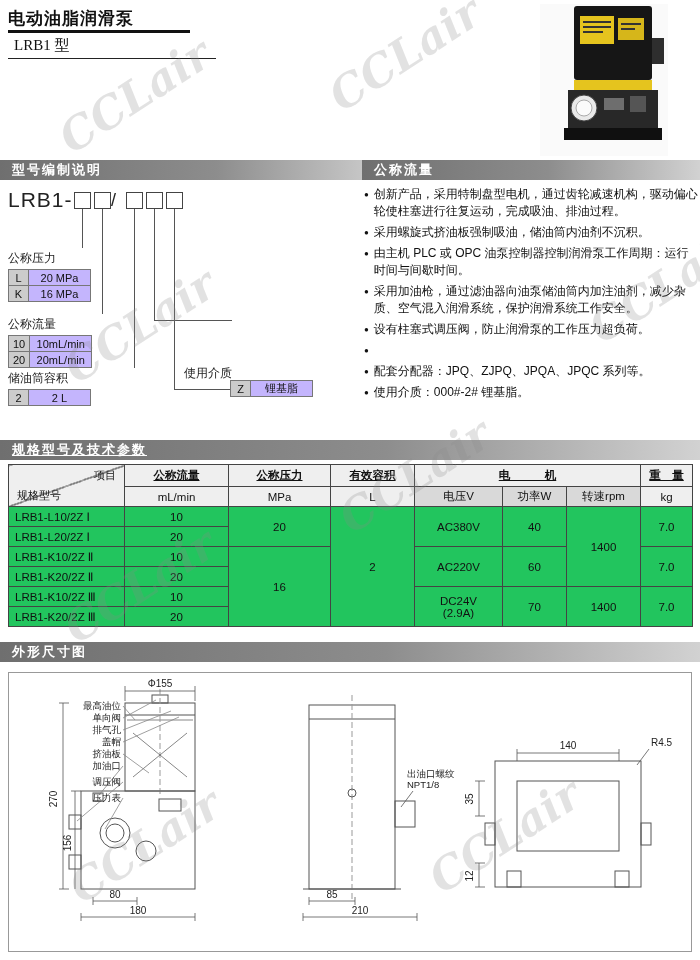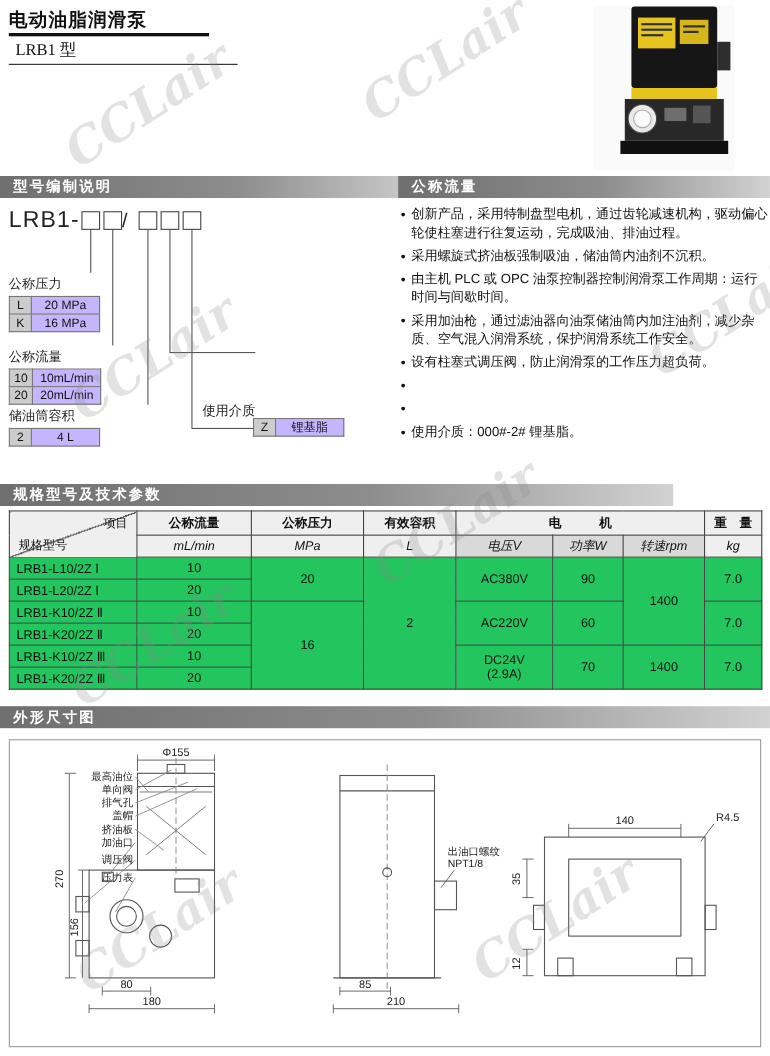--- a/index.html
+++ b/index.html
@@ -21,21 +21,21 @@
   .subtitle-rule { position:absolute; left:8px; top:58px; width:208px; height:1px; background:#222; }
   .photo { position:absolute; left:540px; top:4px; width:128px; height:152px; }
   
   .bar {
     position:absolute; height:20px; line-height:20px; color:#fff; font-size:13px; font-weight:bold;
     padding-left:12px; letter-spacing:2px;
     background:linear-gradient(90deg,#6f6f6f 0%,#8d8d8d 55%,#d2d2d2 100%);
   }
   .bar-model { left:0; top:160px; width:394px; }
   .bar-feat  { left:362px; top:160px; width:338px; }
-  .bar-specs { left:0; top:440px; width:612px; }
+  .bar-specs { left:0; top:440px; width:700px;text-decoration:underline; }
   .bar-dims  { left:0; top:642px; width:700px; }
   
   .model-diagram { position:absolute; left:8px; top:188px; width:346px; height:248px; font-size:12px; }
   .md-prefix { position:absolute; left:0; top:0; font-size:21px; letter-spacing:1px; color:#222; }
   .md-slash { position:absolute; left:103px; top:2px; font-size:18px; color:#222; }
   .md-box { position:absolute; top:4px; width:17px; height:17px; border:1.5px solid #444; background:#fff; }
   .md-line { position:absolute; background:#555; }
   .md-group { position:absolute; }
   .g-label { font-size:12px; color:#222; margin-bottom:2px; white-space:nowrap; }
   .g-label-offset { position:absolute; left:-46px; top:-15px; }
@@ -46,21 +46,21 @@
   
   .features { position:absolute; left:364px; top:186px; width:334px; }
   .feat { display:flex; gap:5px; margin-bottom:4px; font-size:12px; line-height:1.42; }
   .feat .b { font-size:8px; line-height:17px; flex:0 0 auto; }
   
   .specs {
     position:absolute; left:8px; top:464px; width:684px; border-collapse:collapse;
     table-layout:fixed; font-size:11.5px;
   }
   .specs td { border:1px solid #444; text-align:center; padding:1px 2px; background:#22c55e; }
-  .specs tr.h1 { height:22px; } .specs tr.h2 { height:20px;font-style:italic; } .specs tr.bd { height:20px; }
+  .specs tr.h1 { height:22px;text-decoration:underline; } .specs tr.h2 { height:20px; } .specs tr.bd { height:20px; }
   .specs .hd  { background:#efefef; font-weight:bold; }
   .specs .hd2 { background:#efefef; }
   .specs .hdm { background:#d9d9d9; }
   .specs .mdl { text-align:left; padding-left:6px; }
   .specs .corner { position:relative; padding:0;
     background-color:#efefef;
     background-image:linear-gradient(to bottom right, transparent calc(50% - 0.6px), #555 calc(50% - 0.6px), #555 calc(50% + 0.6px), transparent calc(50% + 0.6px));
   }
   .corner .ct { position:absolute; top:3px; right:8px; font-size:11px; }
   .corner .cb { position:absolute; bottom:3px; left:8px; font-size:11px; }
@@ -153,21 +153,21 @@
       </tbody>
         </table>
     </div>
 
     <div class="md-group" style="left:0;top:182px">
       <div class="g-label">储油筒容积</div>
       <table class="mt">
         <tbody>
             <tr>
               <td class="c">2</td>
-              <td class="v">4 L</td>
+              <td class="v">2 L</td>
             </tr>
       </tbody>
         </table>
     </div>
 
 
     <div class="md-group" style="left:222px;top:192px">
       <div class="g-label g-label-offset">使用介质</div>
       <table class="mt">
         <tbody>
@@ -199,20 +199,21 @@
       </div>
     <div class="feat">
         <span class="b">●</span>
         <span>设有柱塞式调压阀，防止润滑泵的工作压力超负荷。</span>
       </div>
     <div class="feat">
         <span class="b">●</span>
       </div>
     <div class="feat">
         <span class="b">●</span>
+        <span>配套分配器：JPQ、ZJPQ、JPQA、JPQC 系列等。</span>
       </div>
     <div class="feat">
         <span class="b">●</span>
         <span>使用介质：000#-2# 锂基脂。</span>
       </div>
   </div>
 
   <div class="bar bar-specs"><span>规格型号及技术参数</span></div>
 
   <table class="specs">
@@ -246,21 +247,21 @@
       <td class="hdm">功率W</td>
       <td class="hdm">转速rpm</td>
       <td class="hd2">kg</td>
     </tr>
     <tr class="bd">
       <td class="mdl">LRB1-L10/2Z Ⅰ</td>
       <td>10</td>
       <td rowspan="2">20</td>
       <td rowspan="6">2</td>
       <td rowspan="2">AC380V</td>
-      <td rowspan="2">90</td>
+      <td rowspan="2">40</td>
       <td rowspan="4">1400</td>
       <td rowspan="2">7.0</td>
     </tr>
     <tr class="bd">
       <td class="mdl">LRB1-L20/2Z Ⅰ</td>
       <td>20</td>
     </tr>
     <tr class="bd">
       <td class="mdl">LRB1-K10/2Z Ⅱ</td>
       <td>10</td>

